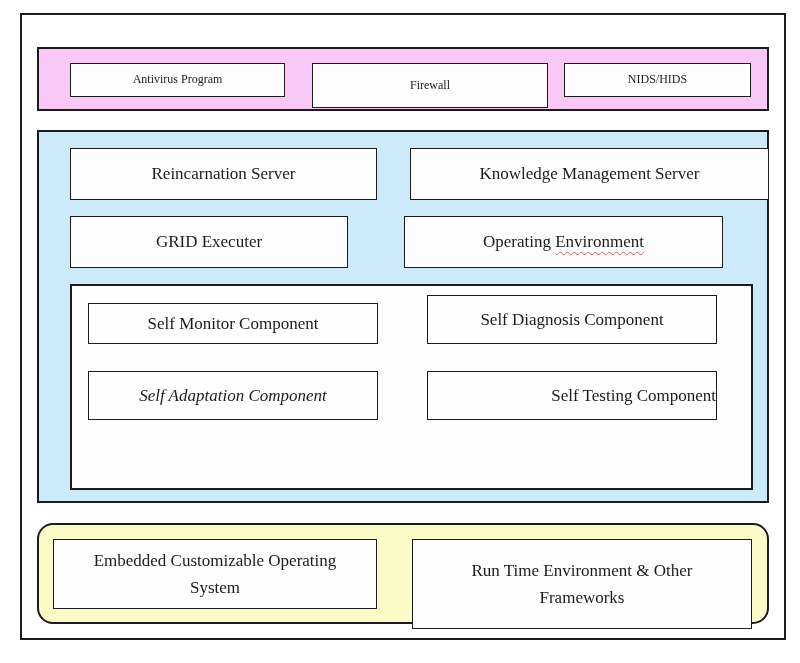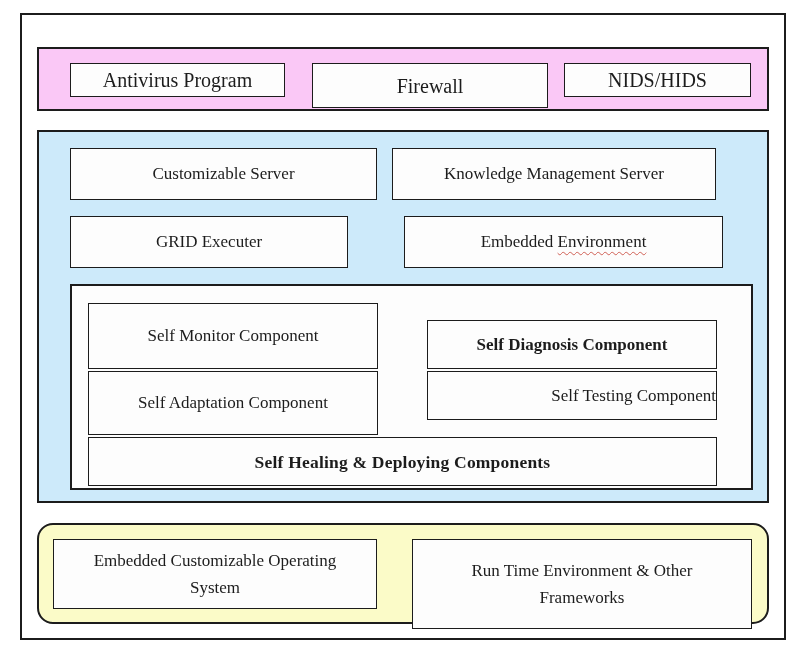--- a/index.html
+++ b/index.html
@@ -35,21 +35,21 @@
     box-sizing: border-box;
     border: 1.5px solid var(--border, #1c1c1c);
     background: var(--box-background, #fdfdfd);
     display: flex;
     align-items: center;
     justify-content: center;
     text-align: center;
     font-size: 17px;
     line-height: 1.6;
   }
-  .box.small { font-size: 20px; }
+  .box.small { font-size: 12px; }
   .container-box {
     position: absolute;
     box-sizing: border-box;
     border: 2px solid var(--border, #1c1c1c);
     background: var(--box-background, #fdfdfd);
   }
   .bold-label { font-weight: bold; font-size: 17.5px; letter-spacing: 0.2px; }
   .wrap-label { display: inline-block; max-width: 262px; }
   .squiggle {
     text-decoration-line: underline;
@@ -64,29 +64,29 @@
 
   .band.pink   { left: 15px; top: 32px;  width: 732px; height: 64px;  }
   .band.blue   { left: 15px; top: 115px; width: 732px; height: 373px; }
   .band.yellow { left: 15px; top: 508px; width: 732px; height: 101px; }
 
   .antivirus-box { left: 31px;  top: 14px; width: 215px; height: 34px; }
   .firewall-box  { left: 273px; top: 14px; width: 236px; height: 45px; }
   .nids-box      { left: 525px; top: 14px; width: 187px; height: 34px; font-family: Liberation Serif, serif; }
 
   .reincarnation-box { left: 31px;  top: 16px; width: 307px; height: 52px; }
-  .knowledge-box     { left: 353px; top: 16px; width: 324px; height: 52px; }
+  .knowledge-box     { left: 371px; top: 16px; width: 359px; height: 52px; }
   .grid-box          { left: 31px;  top: 84px; width: 278px; height: 52px; }
   .hypervisor-box    { left: 365px; top: 84px; width: 319px; height: 52px; }
 
   .self-container { left: 31px; top: 152px; width: 683px; height: 206px; }
 
-  .self-monitor-box    { left: 16px;  top: 17px;  width: 290px; height: 66px; justify-content: center; }
-  .self-diagnosis-box  { left: 355px; top: 34px;  width: 290px; height: 49px; font-weight: bold; }
-  .self-adaptation-box { left: 16px;  top: 85px;  width: 290px; height: 64px; }
+  .self-monitor-box    { left: 16px;  top: 17px;  width: 290px; height: 41px; justify-content: center; }
+  .self-diagnosis-box  { left: 355px; top: 9px;  width: 290px; height: 49px; }
+  .self-adaptation-box { left: 16px;  top: 85px;  width: 290px; height: 49px; font-style: italic; }
   .self-testing-box    { left: 355px; top: 85px;  width: 290px; height: 49px; justify-content: flex-end; }
   .self-healing-box    { left: 16px;  top: 151px; width: 629px; height: 49px; }
 
   .ecos-box { left: 14px;  top: 14px; width: 324px; height: 70px; }
   .rte-box  { left: 373px; top: 14px; width: 340px; height: 90px; }
 </style>
 </head>
 <body>
 
 <div class="canvas">
@@ -99,47 +99,44 @@
       <div class="box small firewall-box">
         <span>Firewall</span>
       </div>
       <div class="box small nids-box">
         <span>NIDS/HIDS</span>
       </div>
     </div>
 
     <div class="band blue">
       <div class="box reincarnation-box">
-        <span>Customizable Server</span>
+        <span>Reincarnation Server</span>
       </div>
       <div class="box knowledge-box">
         <span>Knowledge Management Server</span>
       </div>
       <div class="box grid-box">
         <span>GRID Executer</span>
       </div>
       <div class="box hypervisor-box">
-        <span><span>Embedded</span> <span class="squiggle">Environment</span></span>
+        <span><span>Operating</span> <span class="squiggle">Environment</span></span>
       </div>
 
       <div class="container-box self-container">
         <div class="box self-monitor-box">
           <span>Self Monitor Component</span>
         </div>
         <div class="box self-diagnosis-box">
           <span>Self Diagnosis Component</span>
         </div>
         <div class="box self-adaptation-box">
           <span>Self Adaptation Component</span>
         </div>
         <div class="box self-testing-box">
           <span>Self Testing Component</span>
-        </div>
-        <div class="box self-healing-box">
-          <span class="bold-label">Self Healing &amp; Deploying Components</span>
         </div>
       </div>
     </div>
 
     <div class="band yellow">
       <div class="box ecos-box">
         <span class="wrap-label">Embedded Customizable Operating System</span>
       </div>
       <div class="box rte-box">
         <span class="wrap-label">Run Time Environment &amp; Other Frameworks</span>

